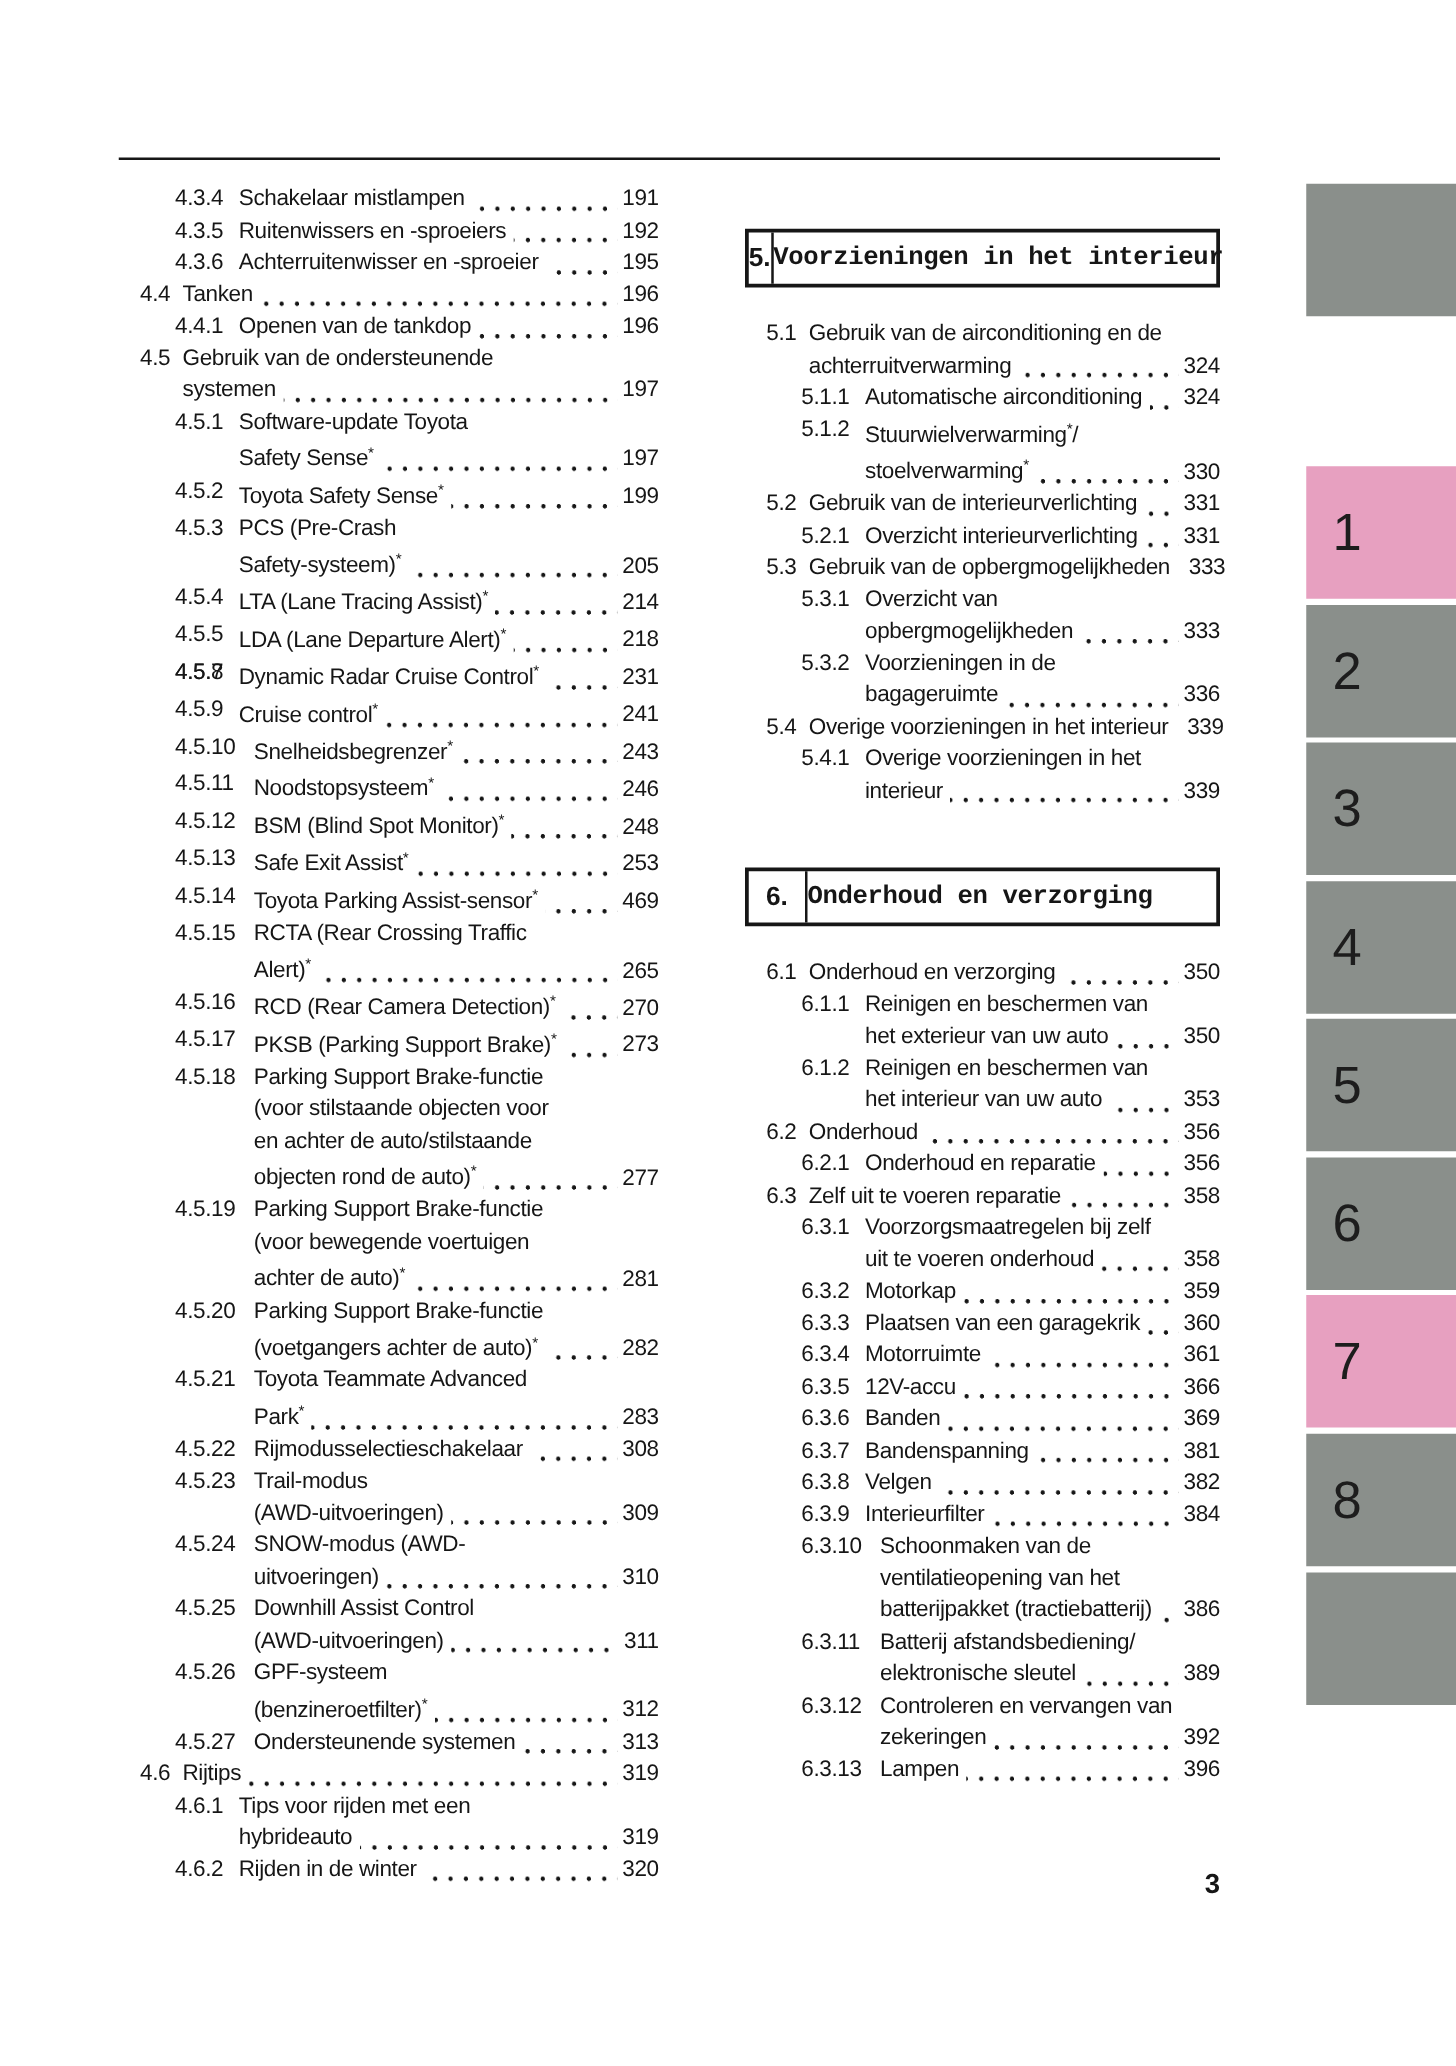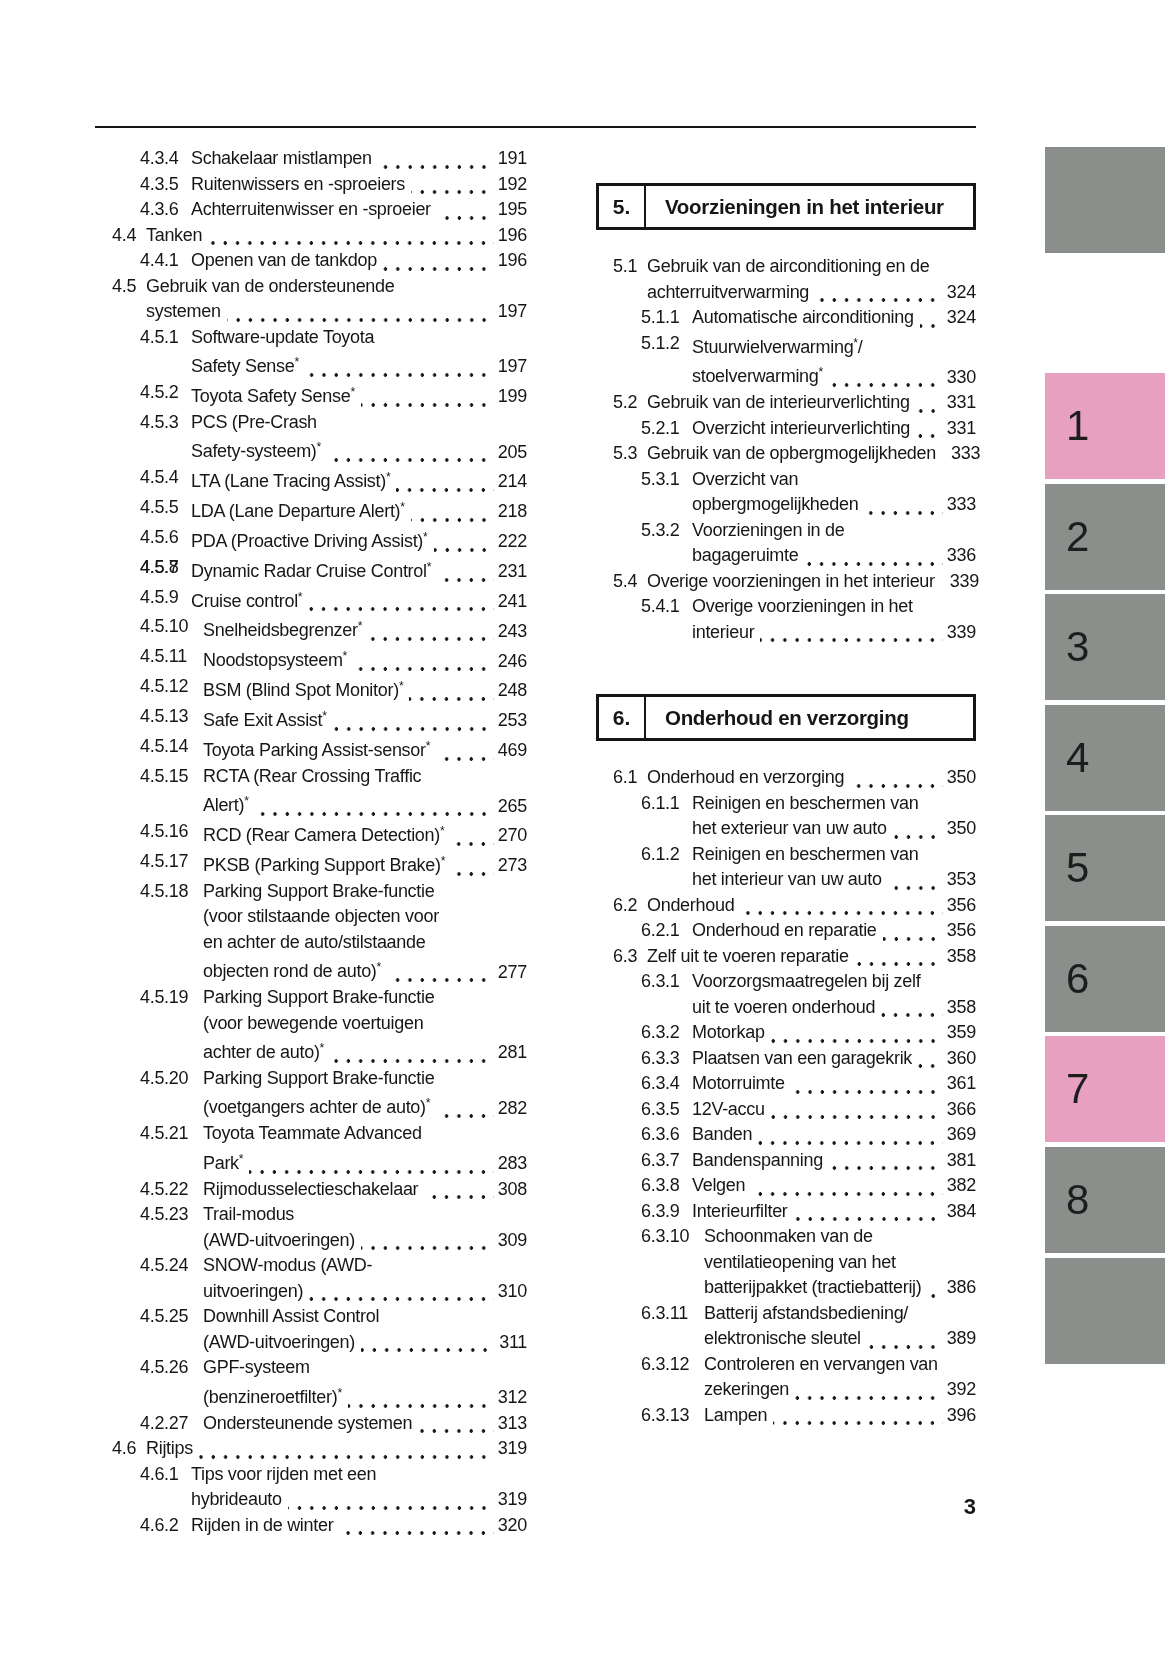--- a/index.html
+++ b/index.html
@@ -17,22 +17,22 @@
   .eline{display:flex;align-items:baseline;}
   .etxt{white-space:nowrap;}
   .leader{flex:1 1 6px;min-width:5px;margin:0 4px 0 6px;height:9px;align-self:flex-end;
           background-image:radial-gradient(circle at 2.2px 4px,#161616 1.55px,transparent 1.95px);
           background-size:12.3px 9px;background-repeat:repeat-x;background-position:100% 0;}
   .epage{white-space:nowrap;}
   sup.ast{font-size:0.68em;vertical-align:0.52em;}
   .secbox{display:flex;border:3px solid #161616;height:41px;margin-bottom:24px;align-items:stretch;}
   .secnum{width:45px;border-right:2px solid #161616;display:flex;align-items:center;justify-content:center;
           font-weight:bold;font-size:21px;letter-spacing:0;}
-  .sectitle{flex:1;display:flex;align-items:center;padding-left:19px;font-weight:bold;font-size:20.5px;
-            white-space:nowrap;letter-spacing:-0.3px;}
+  .sectitle{flex:1;display:flex;align-items:center;font-weight:bold;font-size:20.5px;
+            white-space:nowrap;letter-spacing:-0.3px;font-family:Liberation Mono, monospace;}
   .section + .section{margin-top:49px;}
   .tab{position:absolute;left:1045px;width:120px;height:106px;display:flex;align-items:center;}
   .tab .tlabel{font-size:42px;color:#1d1d1d;padding-left:21px;letter-spacing:0;}
   #footer-page{position:absolute;top:1494px;left:876px;width:100px;text-align:right;
                font-weight:bold;font-size:22px;}
 </style>
 </head>
 <body>
 
 <div id="page">
@@ -129,28 +129,20 @@
       </div>
       <div class="entry lvl3">
         <span class="enum">4.5.5</span>
         <div class="eline">
           <span class="etxt">LDA (Lane Departure Alert)<sup class="ast">*</sup></span>
           <span class="leader"></span>
           <span class="epage">218</span>
         </div>
       </div>
       <div class="entry lvl3">
-        <span class="enum">4.5.6</span>
-        <div class="eline">
-          <span class="etxt">PDA (Proactive Driving Assist)<sup class="ast">*</sup></span>
-          <span class="leader"></span>
-          <span class="epage">222</span>
-        </div>
-      </div>
-      <div class="entry lvl3">
         <span class="enum">4.5.7</span>
       </div>
       <div class="entry lvl3">
         <span class="enum">4.5.8</span>
         <div class="eline">
           <span class="etxt">Dynamic Radar Cruise Control<sup class="ast">*</sup></span>
           <span class="leader"></span>
           <span class="epage">231</span>
         </div>
       </div>
@@ -328,21 +320,21 @@
         <div class="eline">
           <span class="etxt">GPF-systeem</span>
         </div>
         <div class="eline">
           <span class="etxt">(benzineroetfilter)<sup class="ast">*</sup></span>
           <span class="leader"></span>
           <span class="epage">312</span>
         </div>
       </div>
       <div class="entry lvl3w">
-        <span class="enum">4.2.27</span>
+        <span class="enum">4.5.27</span>
         <div class="eline">
           <span class="etxt">Ondersteunende systemen</span>
           <span class="leader"></span>
           <span class="epage">313</span>
         </div>
       </div>
       <div class="entry lvl2">
         <span class="enum">4.6</span>
         <div class="eline">
           <span class="etxt">Rijtips</span>

